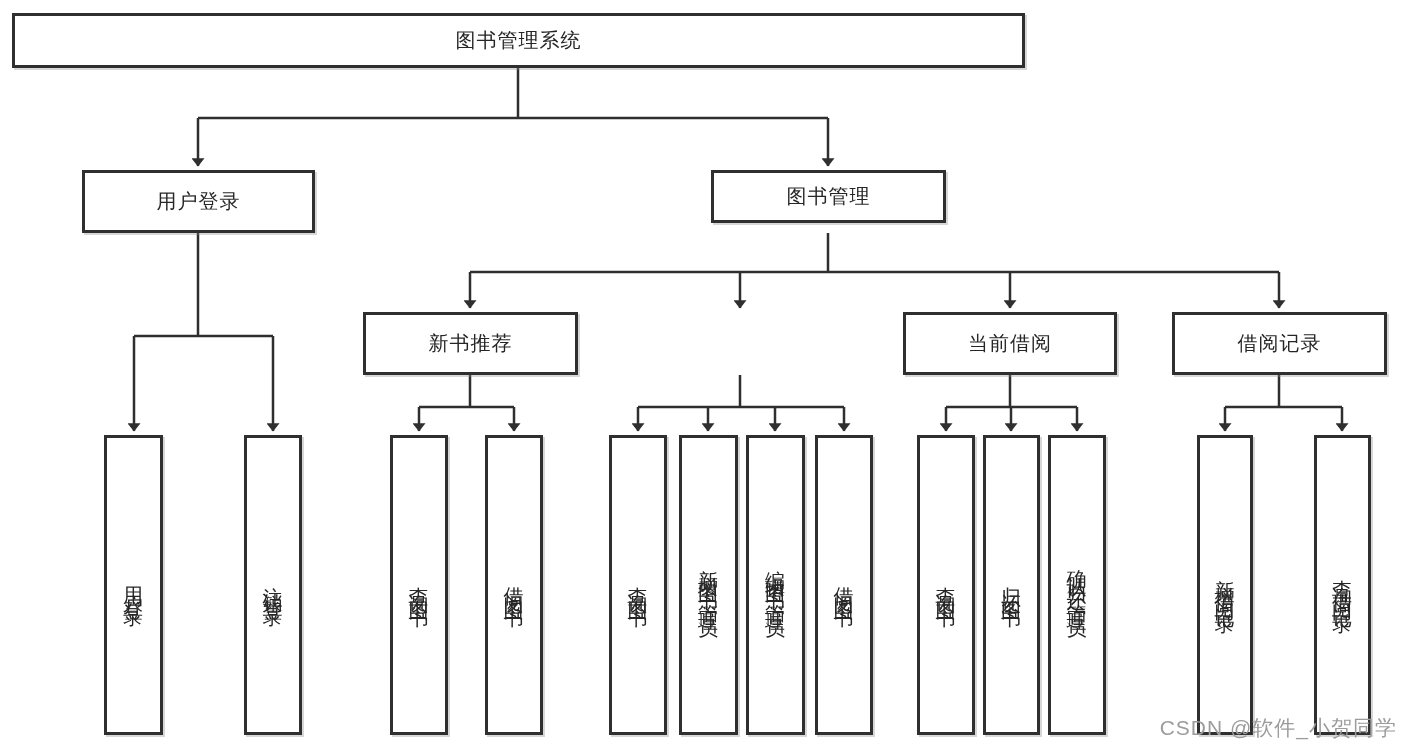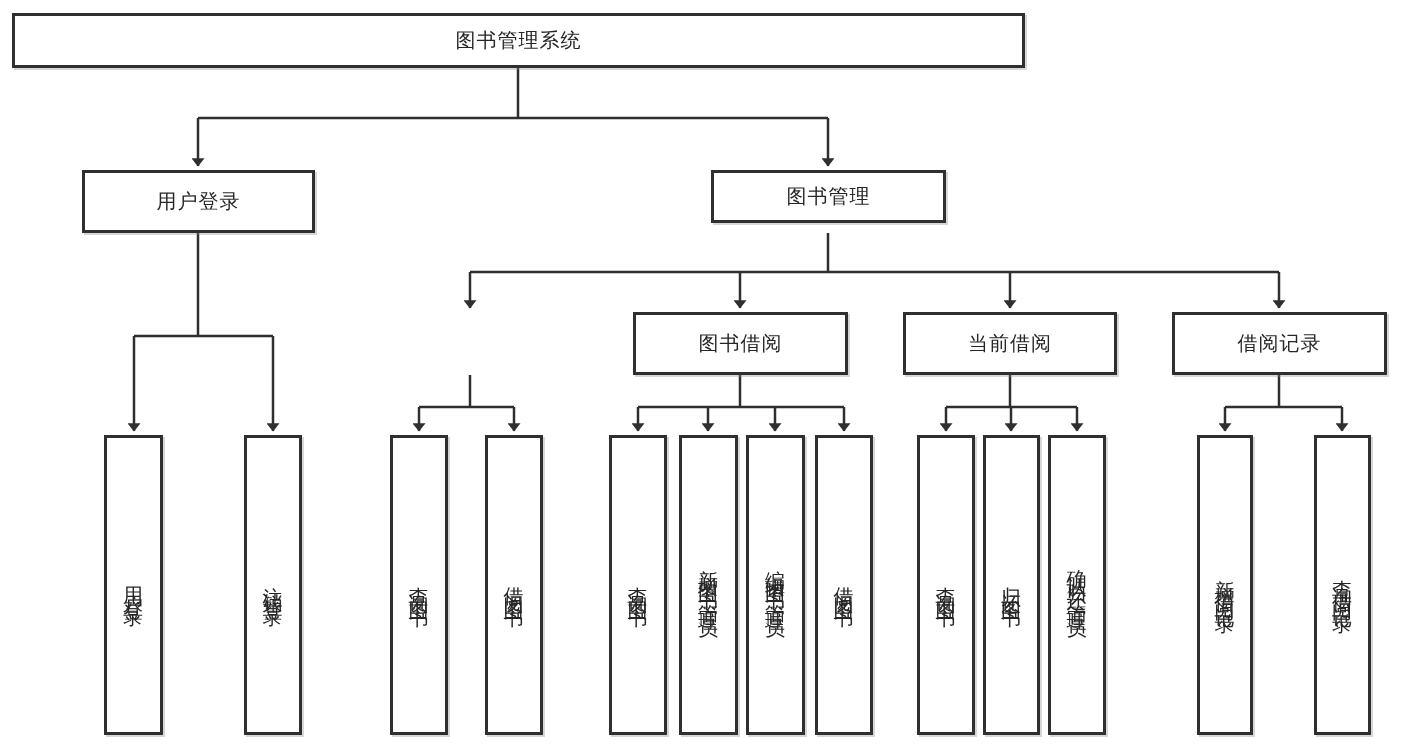--- a/index.html
+++ b/index.html
@@ -77,22 +77,22 @@
     <span>图书管理系统</span>
   </div>
 
   <div class="node" style="left:82px;top:170px;width:233px;height:63px">
     <span>用户登录</span>
   </div>
   <div class="node" style="left:711px;top:170px;width:235px;height:53px">
     <span>图书管理</span>
   </div>
 
-  <div class="node" style="left:633px;top:312px;width:215px;height:63px">
-    <span>图书借阅</span>
+  <div class="node" style="left:363px;top:312px;width:215px;height:63px">
+    <span>新书推荐</span>
   </div>
   <div class="node" style="left:1172px;top:312px;width:215px;height:63px">
     <span>借阅记录</span>
   </div>
   <div class="node" style="left:903px;top:312px;width:214px;height:63px">
     <span>当前借阅</span>
   </div>
 
   <div class="node" style="left:104px;top:435px;width:59px;height:300px">
     <span class="vtext">用户登录</span>
@@ -131,14 +131,15 @@
     <span class="vtext">确认归还（管理员）</span>
   </div>
 
   <div class="node" style="left:1197px;top:435px;width:56px;height:300px">
     <span class="vtext">新增借阅记录</span>
   </div>
   <div class="node" style="left:1314px;top:435px;width:57px;height:300px">
     <span class="vtext">查询借阅记录</span>
   </div>
 
+  <div class="watermark">CSDN @软件_小贺同学</div>
 
 </div>
 
 </body></html>

